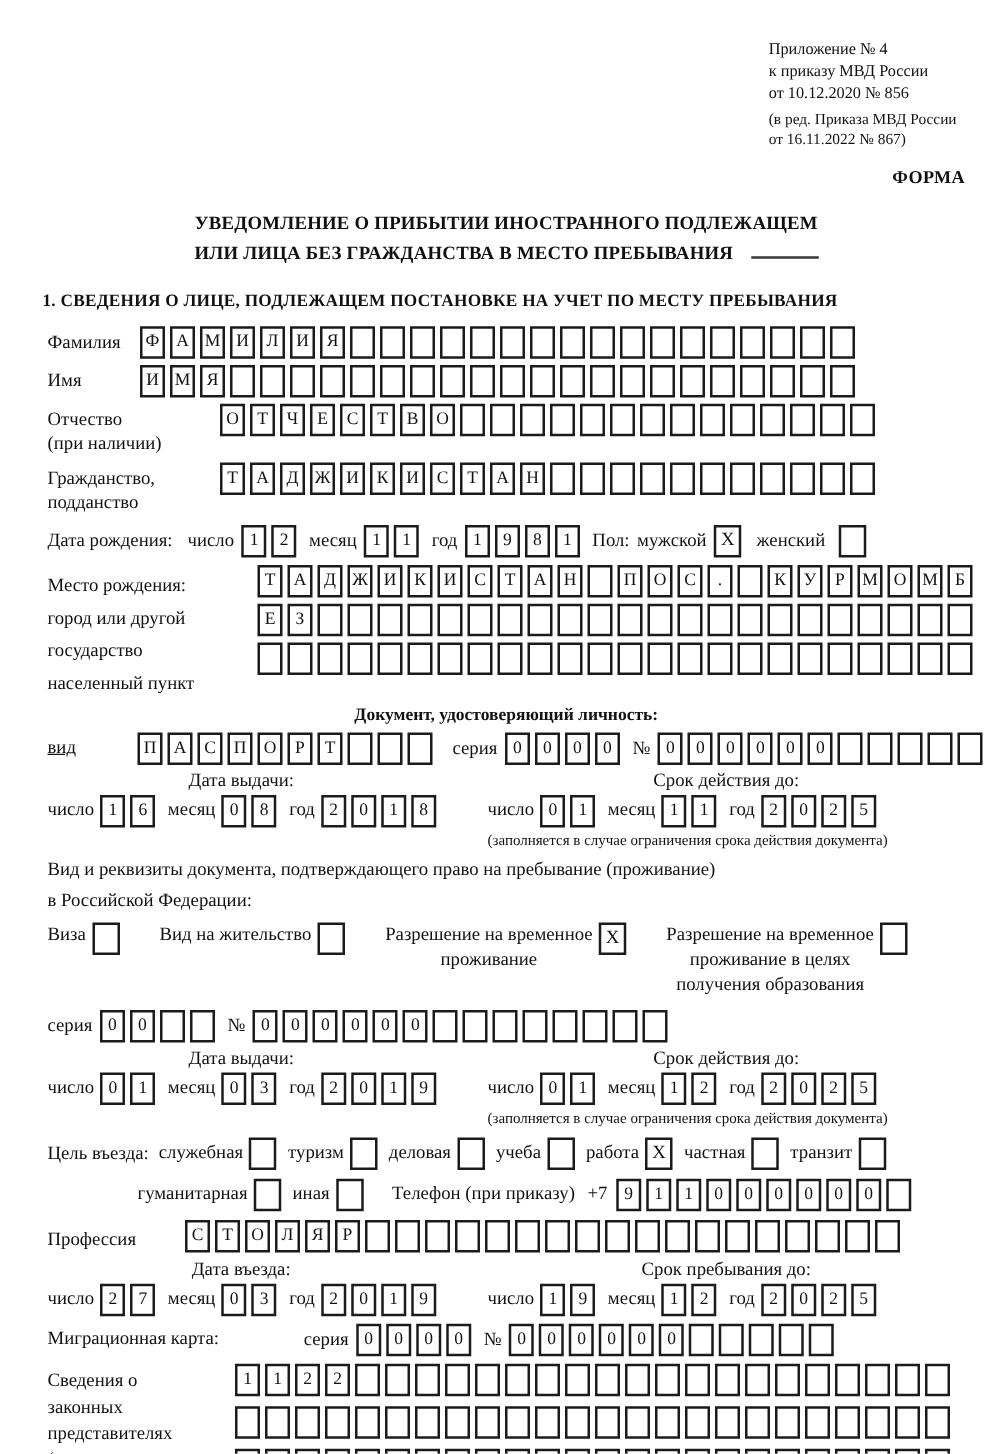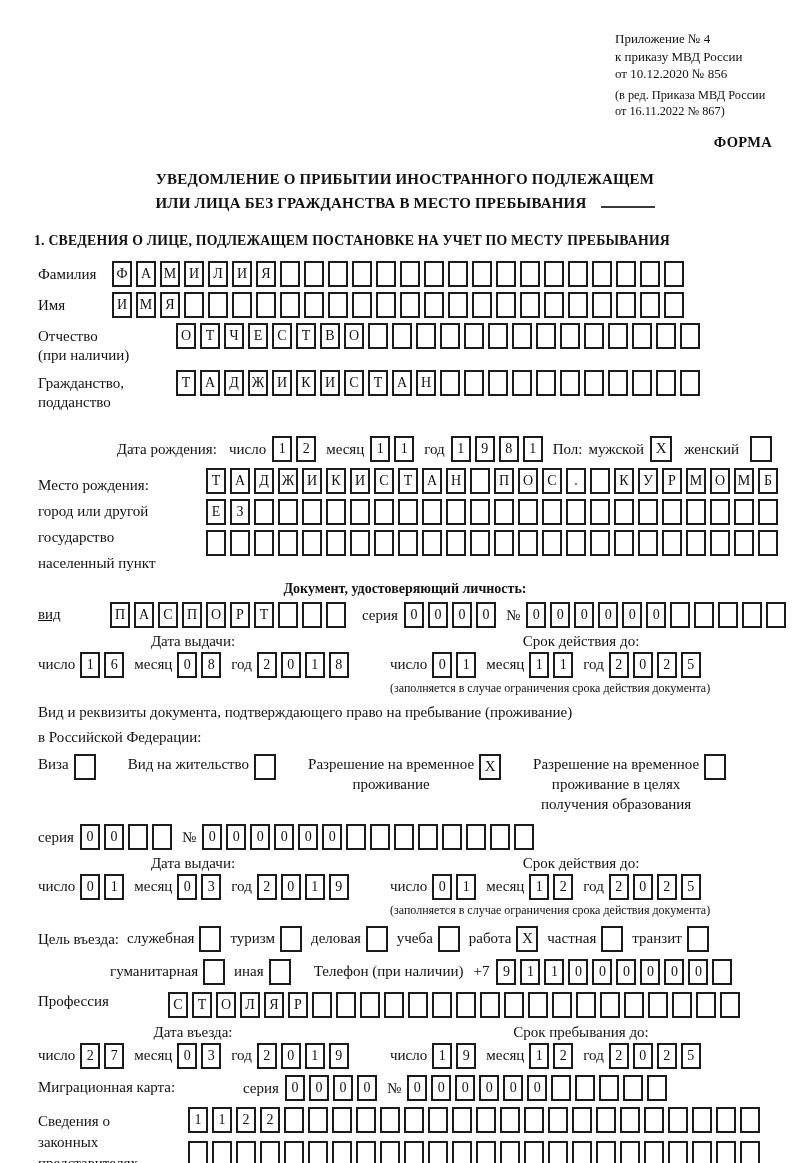--- a/index.html
+++ b/index.html
@@ -204,21 +204,21 @@
         <span class="cell"></span>
         <span class="cell"></span>
         <span class="cell"></span>
         <span class="cell"></span>
         <span class="cell"></span>
         <span class="cell"></span>
         <span class="cell"></span>
       </div>
   </div>
 
-  <div class="frow" style="align-items:center;margin-top:24px;justify-content:flex-end;">
+  <div class="frow" style="align-items:center;margin-top:8px;">
     <span class="inline-label first">Дата рождения:</span>
     <span class="inline-label">число</span>
     <span class="cells">
         <span class="cell">1</span>
         <span class="cell">2</span>
       </span>
     <span class="inline-label">месяц</span>
     <span class="cells">
         <span class="cell">1</span>
         <span class="cell">1</span>
@@ -579,38 +579,38 @@
           <span class="checkbox"></span>
         </span>
         <span class="opt">
           <span class="opt-label">
             <div>иная</div>
           </span>
           <span class="checkbox"></span>
         </span>
       </span>
     <span class="phone-group">
-      <span>Телефон (при наличии)</span>
+      <span>Телефон (при приказу)</span>
       <span class="phone-prefix">+7</span>
       <span class="cells">
           <span class="cell">9</span>
           <span class="cell">1</span>
           <span class="cell">1</span>
           <span class="cell">0</span>
           <span class="cell">0</span>
           <span class="cell">0</span>
           <span class="cell">0</span>
           <span class="cell">0</span>
           <span class="cell">0</span>
           <span class="cell"></span>
         </span>
     </span>
   </div>
 
-  <div class="frow" style="align-items:flex-start;gap:20px;">
+  <div class="frow" style="align-items:flex-end;">
     <div class="flabel w-profession" style="padding-top:0;">Профессия</div>
     <div class="cells">
         <span class="cell">С</span>
         <span class="cell">Т</span>
         <span class="cell">О</span>
         <span class="cell">Л</span>
         <span class="cell">Я</span>
         <span class="cell">Р</span>
         <span class="cell"></span>
         <span class="cell"></span>

